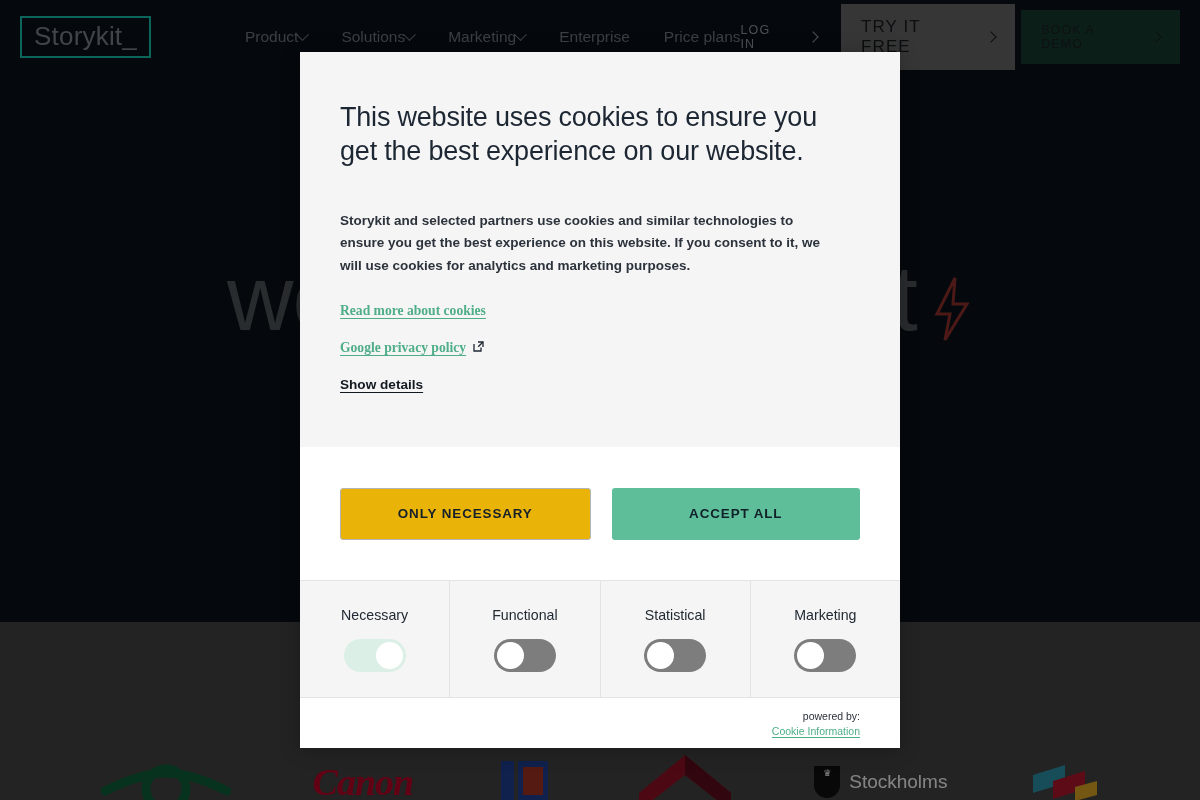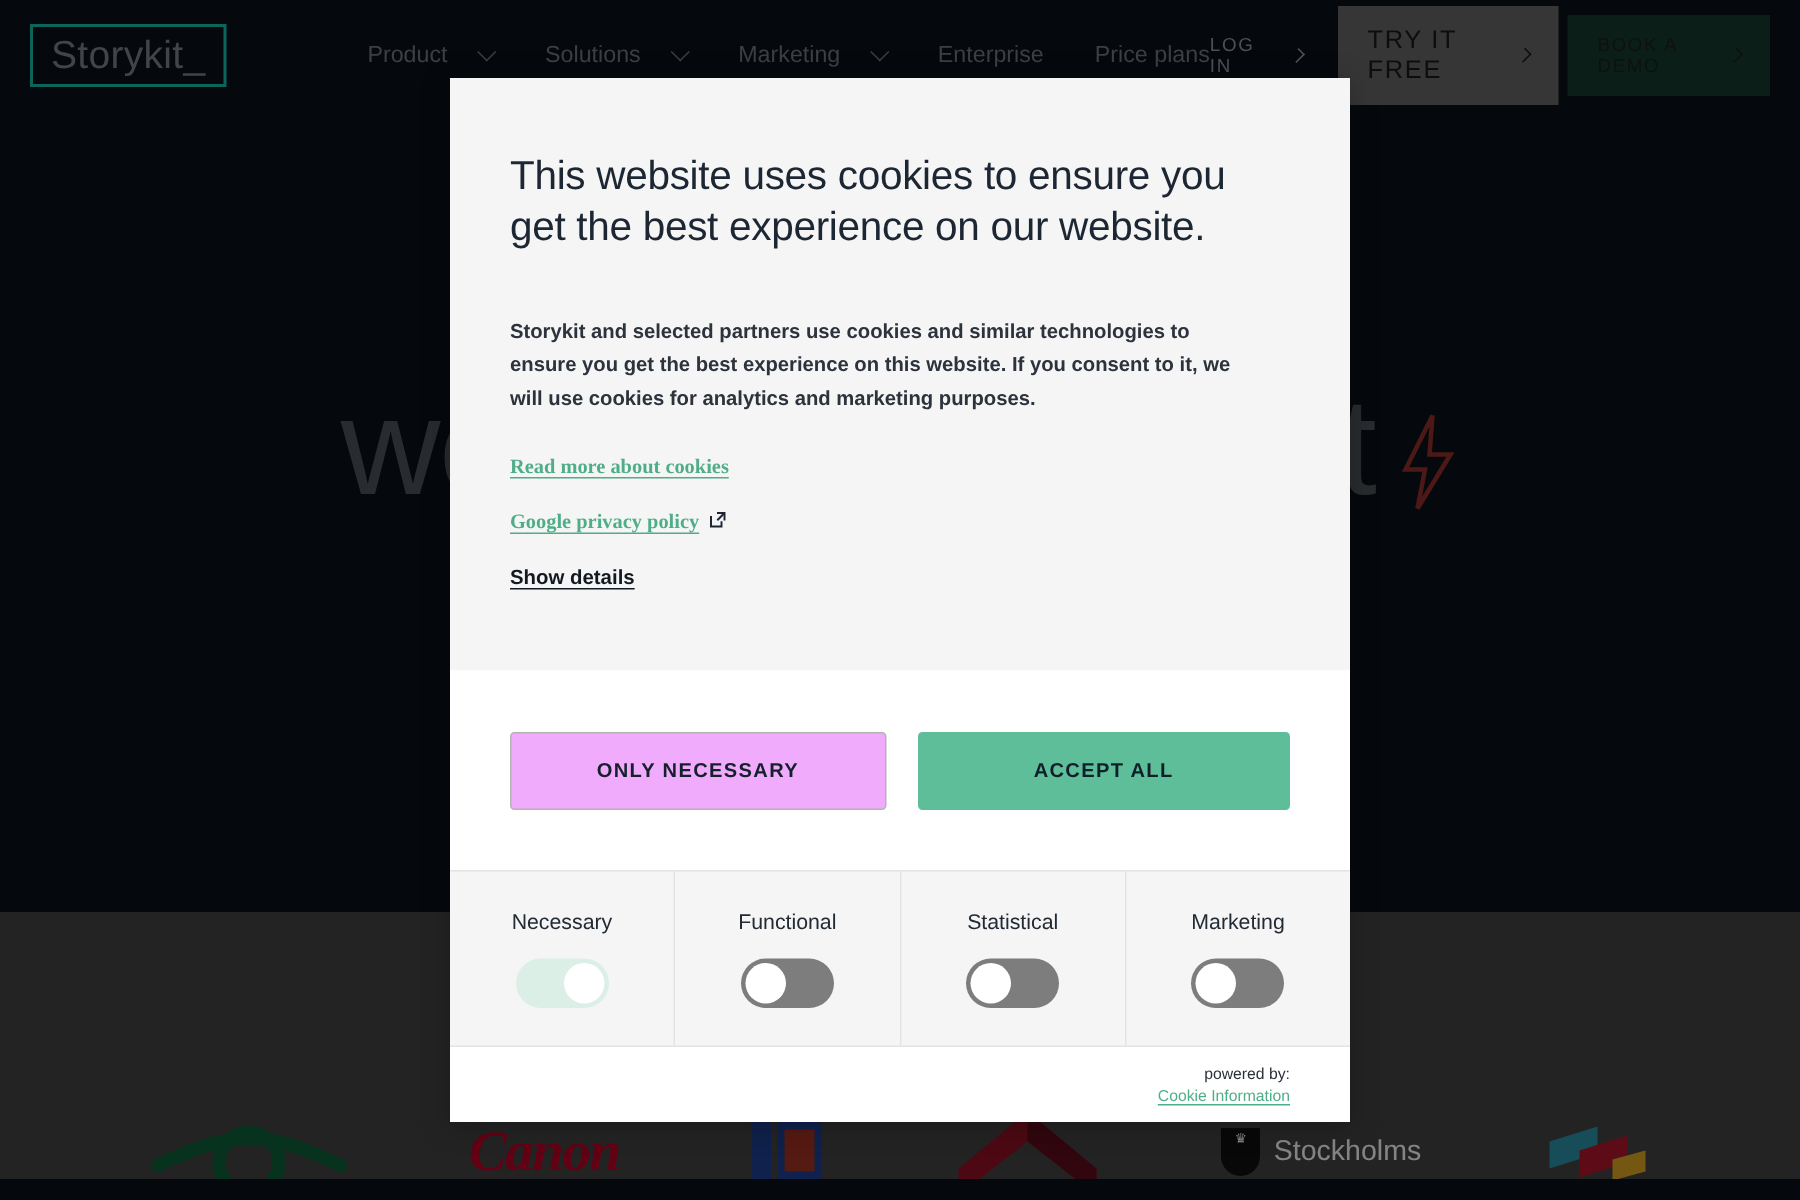--- a/index.html
+++ b/index.html
@@ -56,21 +56,21 @@
     align-items: center;
     gap: 34px;
     margin-left: 94px;
   }
 
   .navlink {
     color: #6d737b;
     font-size: 15.5px;
     display: flex;
     align-items: center;
-    gap: 22px;
+    gap: 0;
     white-space: nowrap;
   }
 
   .chev {
     display: inline-block;
     width: 9px; height: 9px;
     border-right: 1.6px solid #6d737b;
     border-bottom: 1.6px solid #6d737b;
     transform: rotate(45deg) translate(-2px,-2px);
   }
@@ -155,21 +155,21 @@
     width: 1200px;
     text-align: center;
     color: #454a4f;
     font-size: 25px;
     line-height: 1.35;
   }
 
   
   #logostrip {
     position: absolute;
-    left: 0; top: 608px;
+    left: 0; top: 622px;
     width: 1200px;
     height: 178px;
     background: #414141;
     overflow: hidden;
   }
 
   #logorow {
     position: absolute;
     left: 0; top: 128px;
     width: 1200px;
@@ -304,21 +304,21 @@
     flex: none;
     display: flex;
     align-items: center;
     gap: 21px;
     padding: 0 40px;
   }
 
   #only-necessary {
     flex: 1 1 0;
     height: 52px;
-    background: #f0abfc;
+    background: #eab308;
     border: 1px solid #b4b4b4;
     border-radius: 3px;
     color: #15202b;
     font-size: 13.4px;
     font-weight: 700;
     letter-spacing: 0.9px;
     display: flex;
     align-items: center;
     justify-content: center;
     cursor: pointer;

